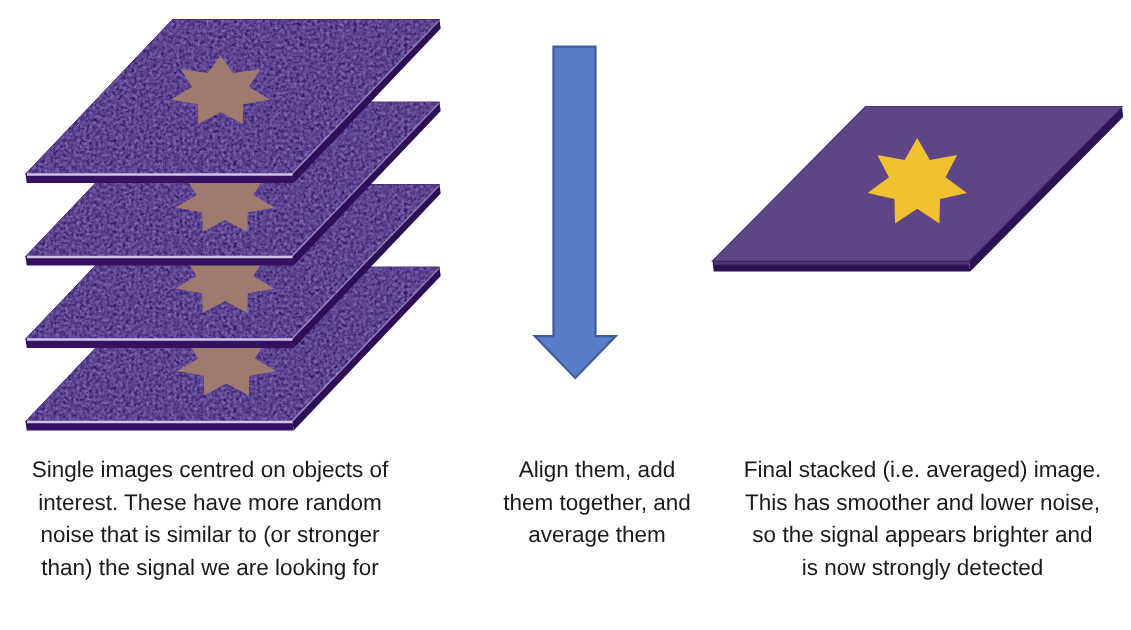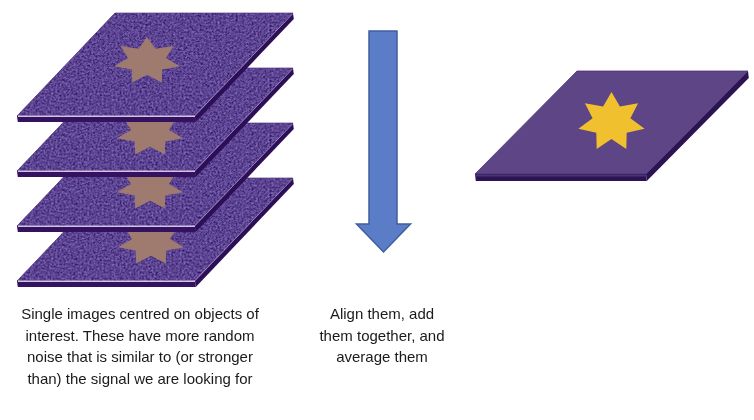--- a/index.html
+++ b/index.html
@@ -37,21 +37,21 @@
   .caption {
     position: absolute;
     top: 303px;
     text-align: center;
     font-size: 15px;
     line-height: 21.5px;
     color: var(--text, #1a1a1a);
     white-space: pre-line;
   }
   .caption.left   { left: 5px;   width: 270px; }
-  .caption.middle { left: 304px; width: 156px; }
+  .caption.middle { left: 320px; width: 156px; }
   .caption.right  { left: 481px; width: 268px; }
 </style>
 </head>
 <body>
 
 <div id="canvas">
 
   <svg class="diagram" width="754" height="300" viewBox="0 0 754 300">
     <defs>
       <filter id="grainDark" x="-3%" y="-3%" width="106%" height="106%" color-interpolation-filters="sRGB">
@@ -121,14 +121,18 @@
     </g>
   </svg>
 
   <div class="caption left">Single images centred on objects of
 interest. These have more random
 noise that is similar to (or stronger
 than) the signal we are looking for</div>
   <div class="caption middle">Align them, add
 them together, and
 average them</div>
+  <div class="caption right">Final stacked (i.e. averaged) image.
+This has smoother and lower noise,
+so the signal appears brighter and
+is now strongly detected</div>
 
 </div>
 
 </body></html>

